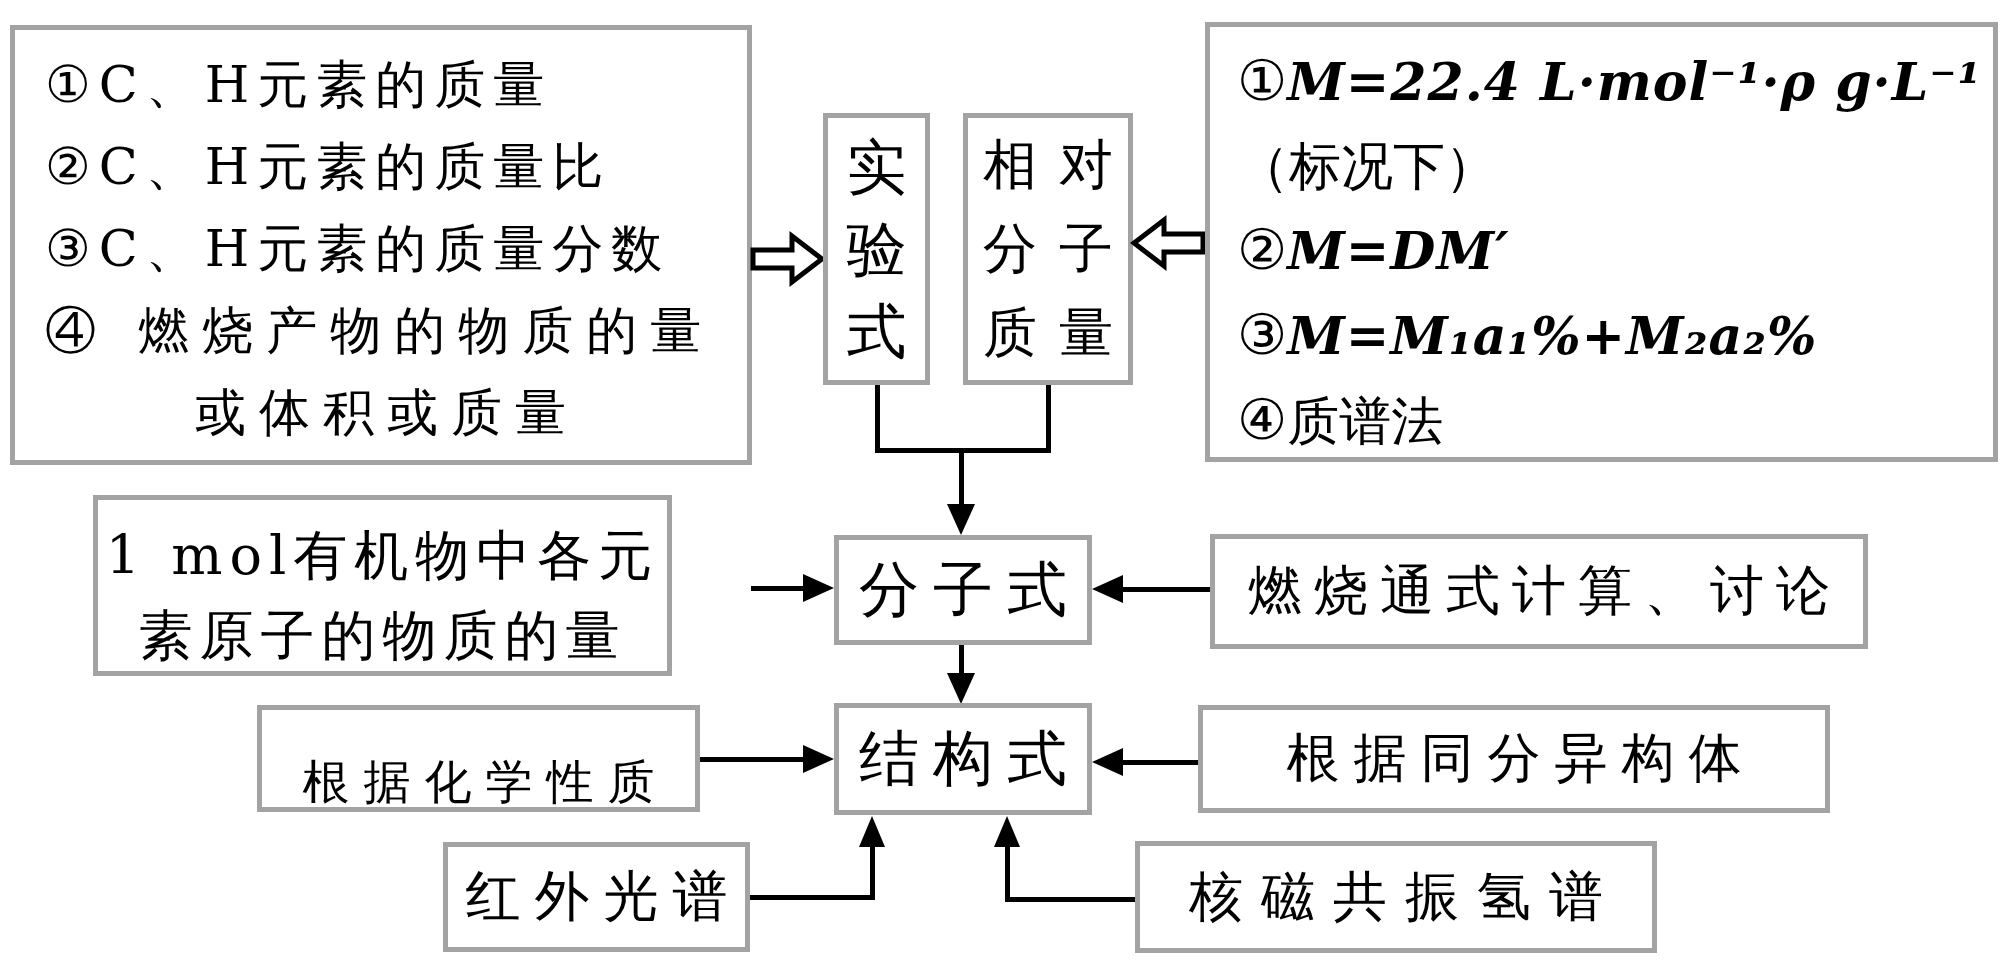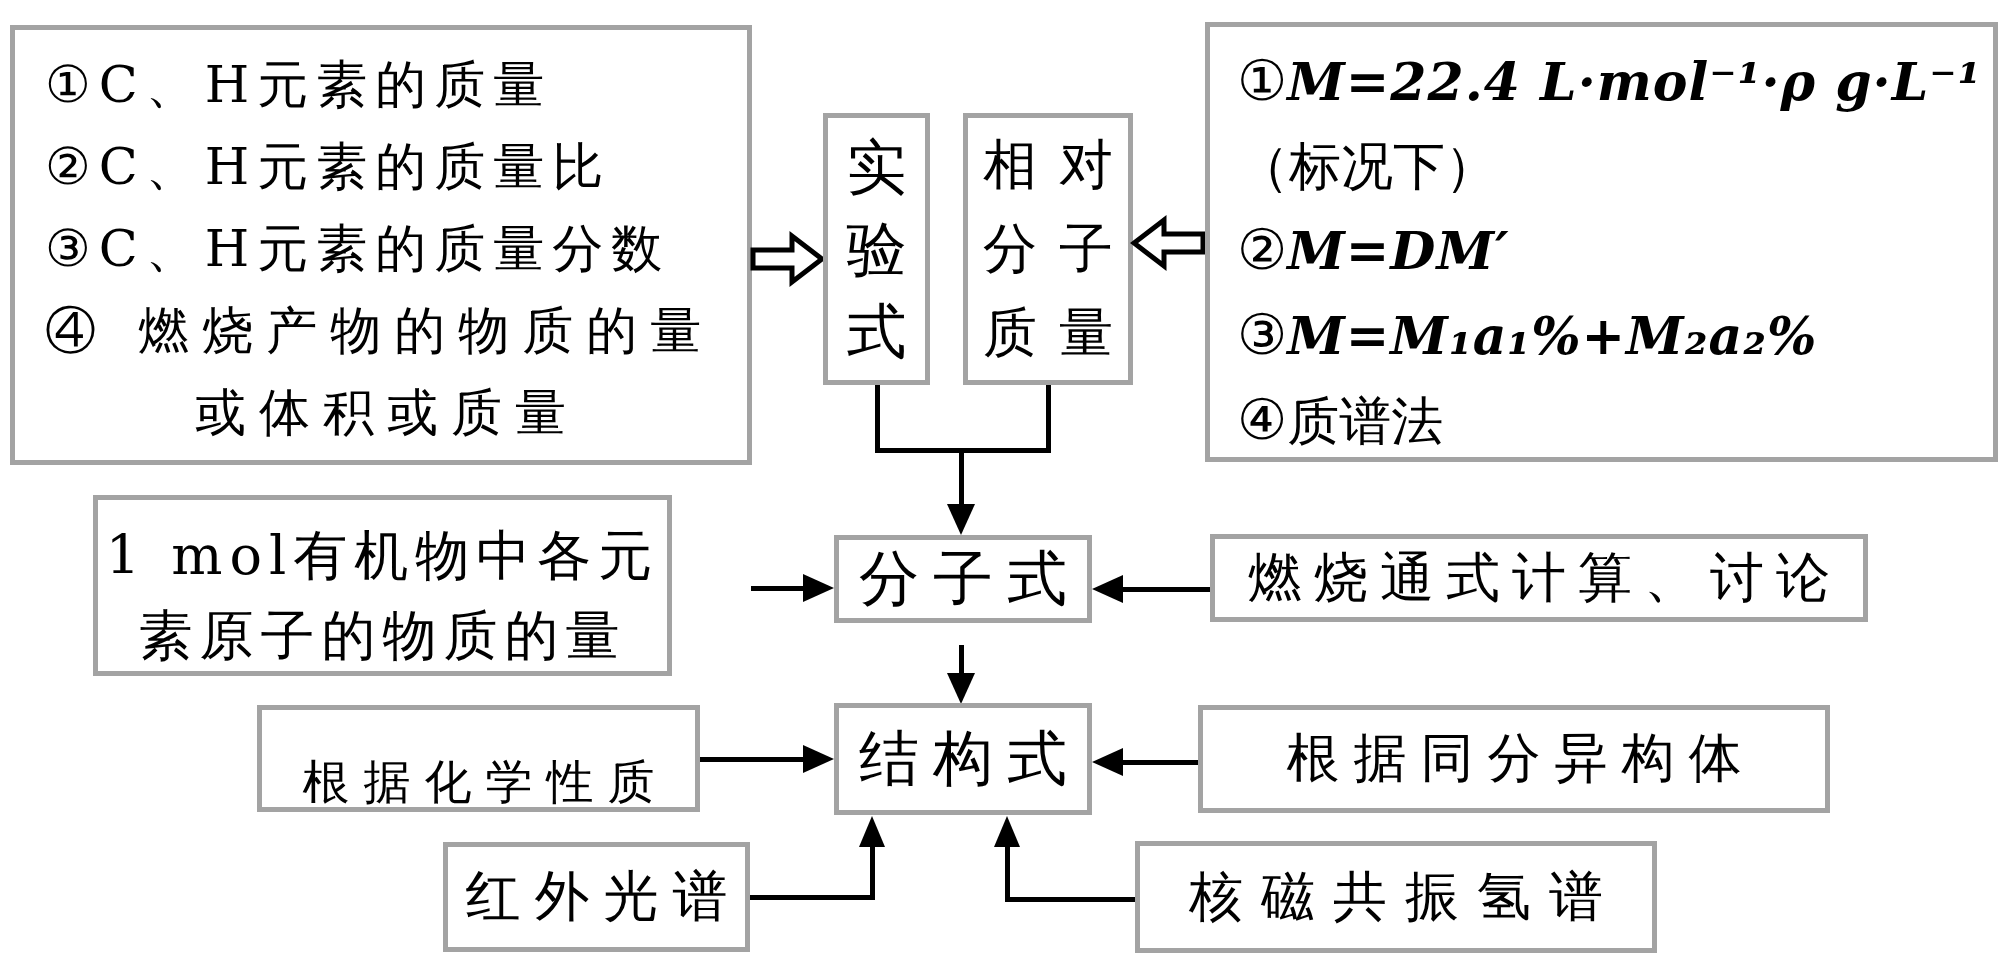--- a/index.html
+++ b/index.html
@@ -31,23 +31,23 @@
   .relmass{left:963px;top:113px;width:170px;height:272px;flex-direction:column;align-items:center;justify-content:center;}
   .relmass .row{font-size:54px;line-height:84px;letter-spacing:22px;margin-right:-22px;white-space:nowrap;}
   
   .rightbox{left:1205px;top:22px;width:793px;height:440px;padding:12px 6px 0 27px;flex-direction:column;}
   .rightbox .line{font-size:52px;line-height:84px;}
   .num{font-size:56px;}
   .formula{font-style:italic;font-weight:bold;letter-spacing:1px;}
   
   .molbox{left:93px;top:495px;width:579px;height:181px;padding-top:21px;flex-direction:column;align-items:center;justify-content:center;}
   .molbox .line{font-size:54px;line-height:80px;letter-spacing:7px;}
-  .molecular{left:834px;top:535px;width:258px;height:88px;}
+  .molecular{left:834px;top:535px;width:258px;height:110px;}
   .molecular .line,.structural .line{font-size:60px;letter-spacing:14px;margin-right:-14px;}
-  .combustion{left:1210px;top:534px;width:658px;height:88px;}
+  .combustion{left:1210px;top:534px;width:658px;height:115px;}
   .combustion .line{font-size:54px;letter-spacing:12px;margin-right:-12px;}
   .structural{left:834px;top:703px;width:258px;height:112px;}
   .chemprop{left:257px;top:705px;width:443px;height:107px;}
   .chemprop .line{font-size:47px;letter-spacing:14px;margin-right:-14px;margin-top:48px;}
   .isomer{left:1198px;top:705px;width:632px;height:108px;}
   .isomer .line{font-size:53px;letter-spacing:14px;margin-right:-14px;}
   .irbox{left:443px;top:842px;width:307px;height:110px;}
   .irbox .line{font-size:55px;letter-spacing:14px;margin-right:-14px;}
   .nmrbox{left:1135px;top:841px;width:522px;height:112px;}
   .nmrbox .line{font-size:54px;letter-spacing:18px;margin-right:-18px;}

